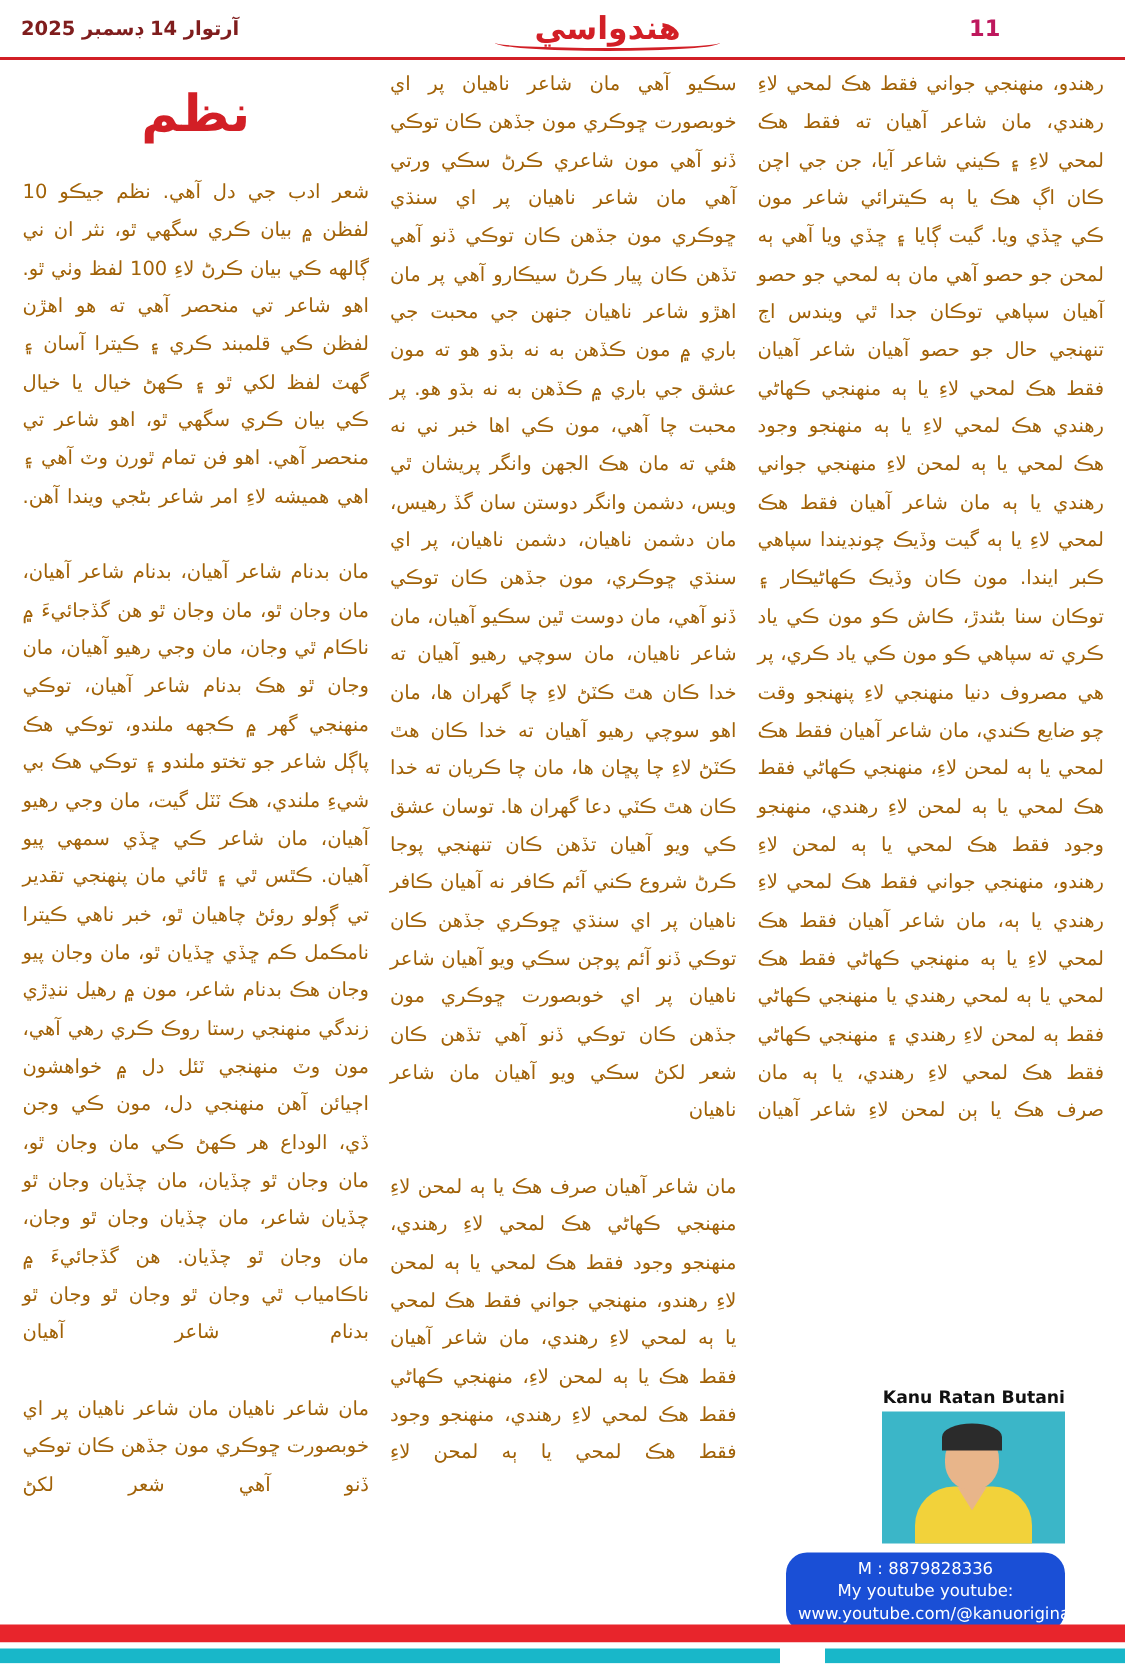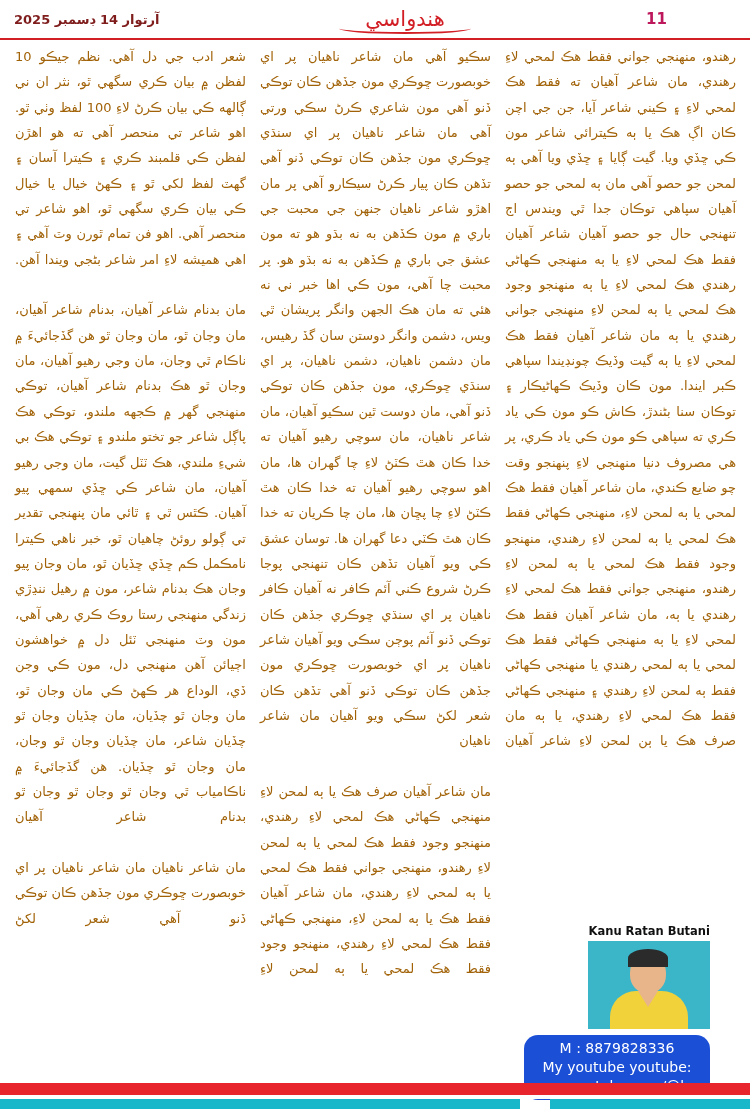--- a/index.html
+++ b/index.html
@@ -45,21 +45,21 @@
     text-align: center;
     position: relative;
   }
   .logo-wrap {
     display: inline-block;
     position: relative;
     padding: 0 26px;
   }
   .logo-text {
     font-size: 21px;
-    font-weight: normal;
+    font-weight: bold;
     color: #d21f26;
     letter-spacing: 0.5px;
   }
   .logo-swoosh {
     position: absolute;
     left: 0;
     right: 0;
     bottom: -3px;
     height: 9px;
     border-bottom: 2px solid #d21f26;
@@ -174,21 +174,21 @@
     width: 186px;
     background: #1a4fd6;
     color: #ffffff;
     border-radius: 14px;
     padding: 4px 8px;
     box-sizing: border-box;
     direction: ltr;
     text-align: center;
   }
   .contact-pill div {
-    font-size: 14px;
+    font-size: 11px;
     line-height: 1.35;
   }
 
   
   .footer {
     position: absolute;
     left: 0;
     bottom: 0;
     width: 750px;
     height: 34px;
@@ -262,20 +262,21 @@
       </div>
     </div>
 
     <div class="col col-middle">
       <div class="body-text">سڪيو آهي مان شاعر ناهيان پر اي خوبصورت ڇوڪري مون جڏهن ڪان توڪي ڏنو آهي مون شاعري ڪرڻ سڪي ورتي آهي مان شاعر ناهيان پر اي سنڌي ڇوڪري مون جڏهن ڪان توڪي ڏنو آهي تڏهن ڪان پيار ڪرڻ سيڪارو آهي پر مان اهڙو شاعر ناهيان جنهن جي محبت جي باري ۾ مون ڪڏهن به نه بڌو هو ته مون عشق جي باري ۾ ڪڏهن به نه بڌو هو. پر محبت چا آهي، مون ڪي اها خبر ني نه هئي ته مان هڪ الجهن وانگر پريشان ٿي ويس، دشمن وانگر دوستن سان گڏ رهيس، مان دشمن ناهيان، دشمن ناهيان، پر اي سنڌي ڇوڪري، مون جڏهن ڪان توڪي ڏنو آهي، مان دوست ٿين سڪيو آهيان، مان شاعر ناهيان، مان سوچي رهيو آهيان ته خدا ڪان هٿ ڪٽڻ لاءِ چا گهران ها، مان اهو سوچي رهيو آهيان ته خدا ڪان هٿ ڪٽڻ لاءِ چا پڇان ها، مان چا ڪريان ته خدا ڪان هٿ ڪٽي دعا گهران ها. توسان عشق ڪي ويو آهيان تڏهن ڪان تنهنجي پوجا ڪرڻ شروع ڪني آئم ڪافر نه آهيان ڪافر ناهيان پر اي سنڌي ڇوڪري جڏهن ڪان توڪي ڏنو آئم پوڄن سڪي ويو آهيان شاعر ناهيان پر اي خوبصورت ڇوڪري مون جڏهن ڪان توڪي ڏنو آهي تڏهن ڪان شعر لکڻ سڪي ويو آهيان مان شاعر ناهيان
 
 مان شاعر آهيان صرف هڪ يا ٻه لمحن لاءِ منهنجي ڪهاڻي هڪ لمحي لاءِ رهندي، منهنجو وجود فقط هڪ لمحي يا ٻه لمحن لاءِ رهندو، منهنجي جواني فقط هڪ لمحي يا ٻه لمحي لاءِ رهندي، مان شاعر آهيان فقط هڪ يا ٻه لمحن لاءِ، منهنجي ڪهاڻي فقط هڪ لمحي لاءِ رهندي، منهنجو وجود فقط هڪ لمحي يا ٻه لمحن لاءِ</div>
     </div>
 
     <div class="col col-right">
+      <div class="poem-title">نظم</div>
       <div class="body-text">شعر ادب جي دل آهي. نظم جيڪو 10 لفظن ۾ بيان ڪري سگهي ٿو، نثر ان ني ڳالهه ڪي بيان ڪرڻ لاءِ 100 لفظ وٺي ٿو. اهو شاعر تي منحصر آهي ته هو اهڙن لفظن ڪي قلمبند ڪري ۽ ڪيترا آسان ۽ گهٽ لفظ لکي ٿو ۽ ڪهڻ خيال يا خيال ڪي بيان ڪري سگهي ٿو، اهو شاعر تي منحصر آهي. اهو فن تمام ٿورن وٽ آهي ۽ اهي هميشه لاءِ امر شاعر بڻجي ويندا آهن.
 
 مان بدنام شاعر آهيان، بدنام شاعر آهيان، مان وجان ٿو، مان وجان ٿو هن گڏجائيءَ ۾ ناڪام ٿي وجان، مان وجي رهيو آهيان، مان وجان ٿو هڪ بدنام شاعر آهيان، توڪي منهنجي گهر ۾ ڪجهه ملندو، توڪي هڪ پاڳل شاعر جو تختو ملندو ۽ توڪي هڪ بي شيءِ ملندي، هڪ ٽٽل گيت، مان وجي رهيو آهيان، مان شاعر ڪي ڇڏي سمهي پيو آهيان. ڪٿس ٿي ۽ ٿائي مان پنهنجي تقدير تي ڳولو روئڻ چاهيان ٿو، خبر ناهي ڪيترا نامڪمل ڪم ڇڏي ڇڏيان ٿو، مان وجان پيو وجان هڪ بدنام شاعر، مون ۾ رهيل ننڍڙي زندگي منهنجي رستا روڪ ڪري رهي آهي، مون وٽ منهنجي ٽئل دل ۾ خواهشون اڄيائن آهن منهنجي دل، مون ڪي وجن ڏي، الوداع هر ڪهڻ ڪي مان وجان ٿو، مان وجان ٿو چڏيان، مان چڏيان وجان ٿو چڏيان شاعر، مان چڏيان وجان ٿو وجان، مان وجان ٿو چڏيان. هن گڏجائيءَ ۾ ناڪامياب ٿي وجان ٿو وجان ٿو وجان ٿو بدنام شاعر آهيان
 
 مان شاعر ناهيان مان شاعر ناهيان پر اي خوبصورت ڇوڪري مون جڏهن ڪان توڪي ڏنو آهي شعر لکڻ</div>
     </div>
 
   </div>
 
   <div class="footer">

